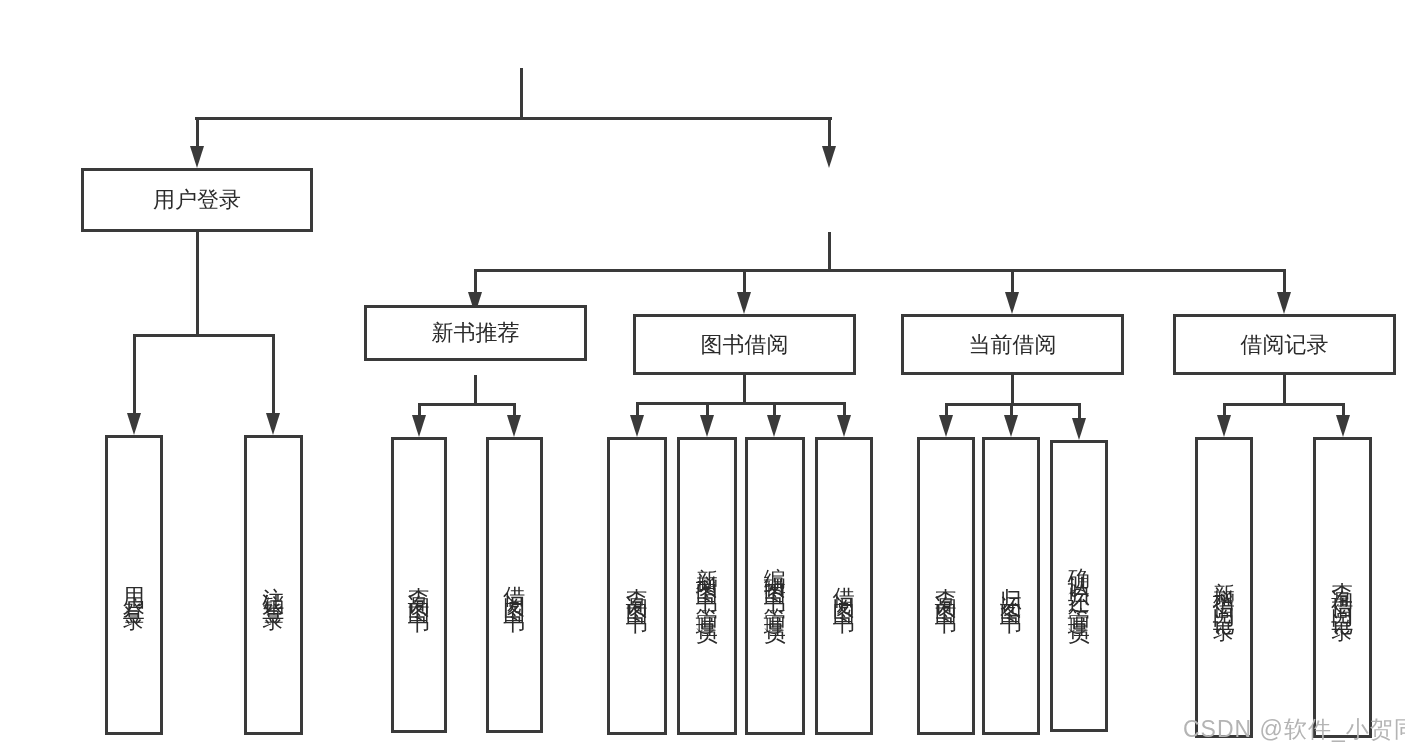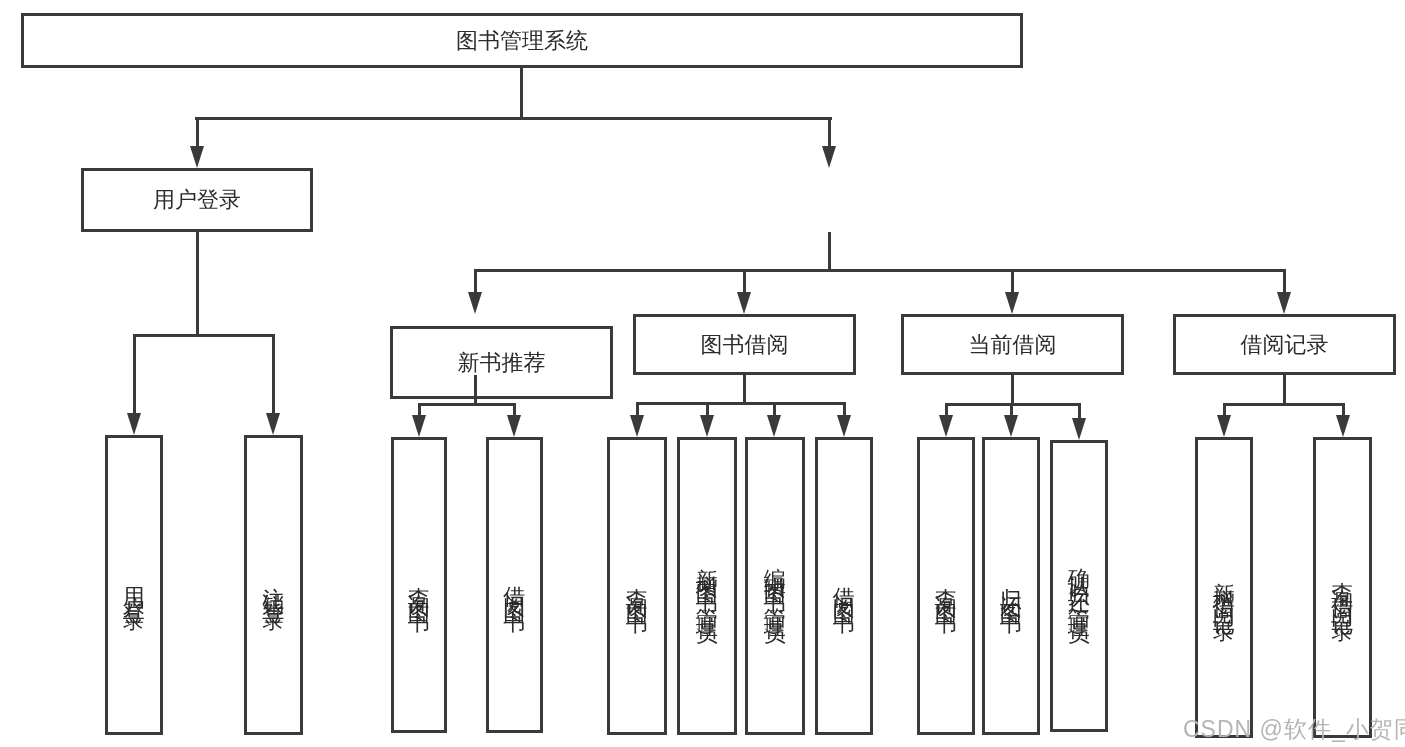--- a/index.html
+++ b/index.html
@@ -34,23 +34,20 @@
   .watermark{
     position:absolute;left:1183px;top:714px;z-index:10;
     font-size:23px;color:var(--wm);letter-spacing:1px;white-space:nowrap;
   }
 </style>
 </head>
 <body>
 
 <div class="canvas">
 
-  <div class="box" style="left:21px;top:13px;width:1002px;height:55px;">
-    <span>图书管理系统</span>
-  </div>
 
   <div class="vl" style="left:520px;top:68px;height:50px;"></div>
   <div class="hl" style="left:195px;top:117px;width:637px;"></div>
   <div class="vl" style="left:196px;top:117px;height:30px;"></div>
   <div class="ar" style="left:190px;top:146px;"></div>
   <div class="vl" style="left:828px;top:117px;height:30px;"></div>
   <div class="ar" style="left:822px;top:146px;"></div>
 
   <div class="box" style="left:81px;top:168px;width:232px;height:64px;">
     <span>用户登录</span>
@@ -67,21 +64,21 @@
   <div class="hl" style="left:474px;top:269px;width:812px;"></div>
   <div class="vl" style="left:474px;top:269px;height:25px;"></div>
   <div class="ar" style="left:468px;top:292px;"></div>
   <div class="vl" style="left:743px;top:269px;height:25px;"></div>
   <div class="ar" style="left:737px;top:292px;"></div>
   <div class="vl" style="left:1011px;top:269px;height:25px;"></div>
   <div class="ar" style="left:1005px;top:292px;"></div>
   <div class="vl" style="left:1283px;top:269px;height:25px;"></div>
   <div class="ar" style="left:1277px;top:292px;"></div>
 
-  <div class="box" style="left:364px;top:326px;width:223px;height:73px;margin-left:26px;">
+  <div class="box" style="left:364px;top:305px;width:223px;height:56px;">
     <span>新书推荐</span>
   </div>
   <div class="box" style="left:901px;top:314px;width:223px;height:61px;">
     <span>当前借阅</span>
   </div>
   <div class="box" style="left:633px;top:314px;width:223px;height:61px;">
     <span>图书借阅</span>
   </div>
   <div class="box" style="left:1173px;top:314px;width:223px;height:61px;">
     <span>借阅记录</span>

